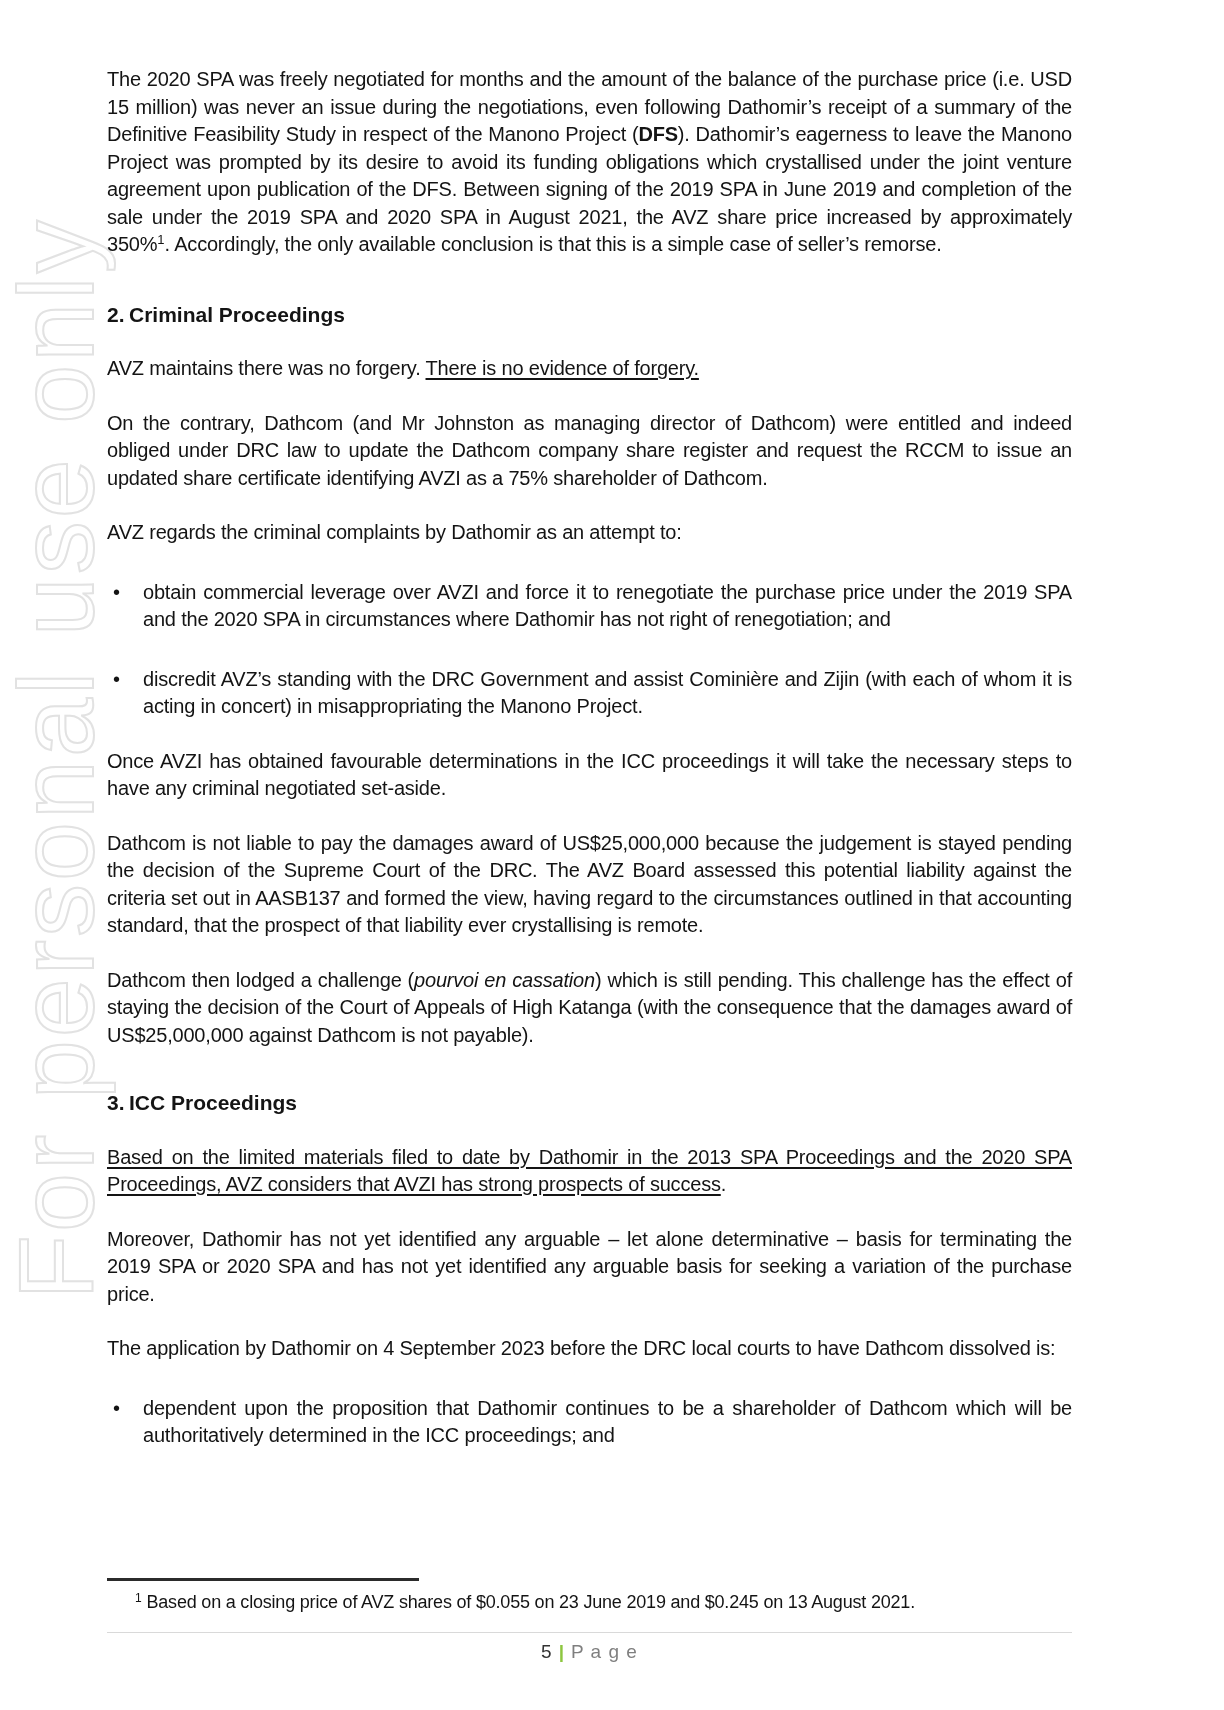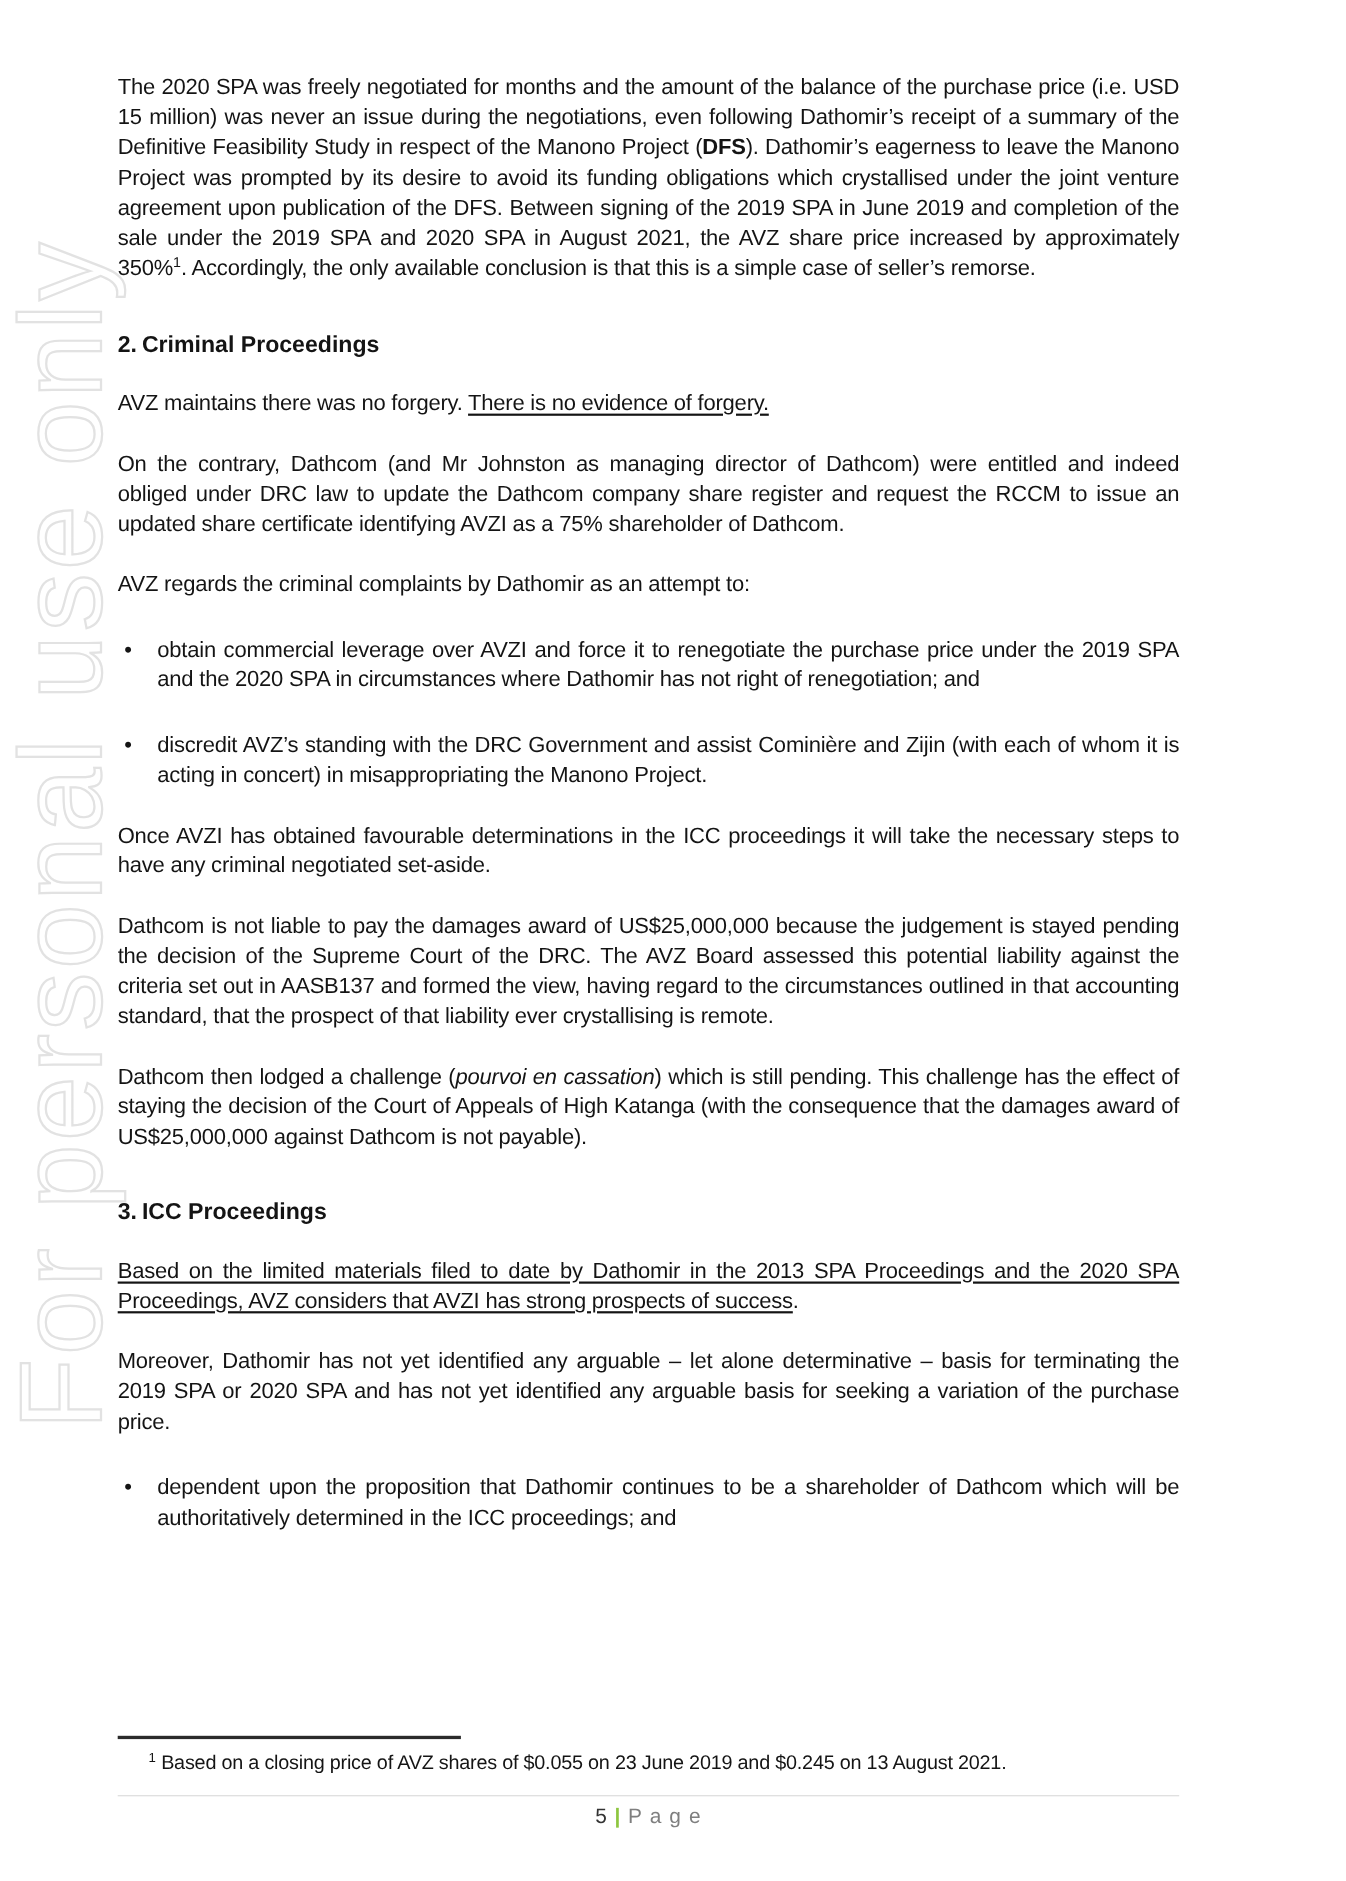--- a/index.html
+++ b/index.html
@@ -121,20 +121,21 @@
 
     <h2 class="heading">
       <span class="hnum">3.</span>
       <span class="htext">ICC Proceedings</span>
     </h2>
 
     <p class="para"><span class="run-u">Based on the limited materials filed to date by Dathomir in the 2013 SPA Proceedings and the 2020 SPA Proceedings, AVZ considers that AVZI has strong prospects of success</span><span>.</span></p>
 
     <p class="para"><span>Moreover, Dathomir has not yet identified any arguable – let alone determinative – basis for terminating the 2019 SPA or 2020 SPA and has not yet identified any arguable basis for seeking a variation of the purchase price.</span></p>
 
+    <p class="para"><span>The application by Dathomir on 4 September 2023 before the DRC local courts to have Dathcom dissolved is:</span></p>
 
     <div class="bullet">
       <span class="bmark">•</span>
       <span class="btext"><span>dependent upon the proposition that Dathomir continues to be a shareholder of Dathcom which will be authoritatively determined in the ICC proceedings; and</span></span>
     </div>
 
   </main>
 
   <div class="footnote-sep"></div>
 

